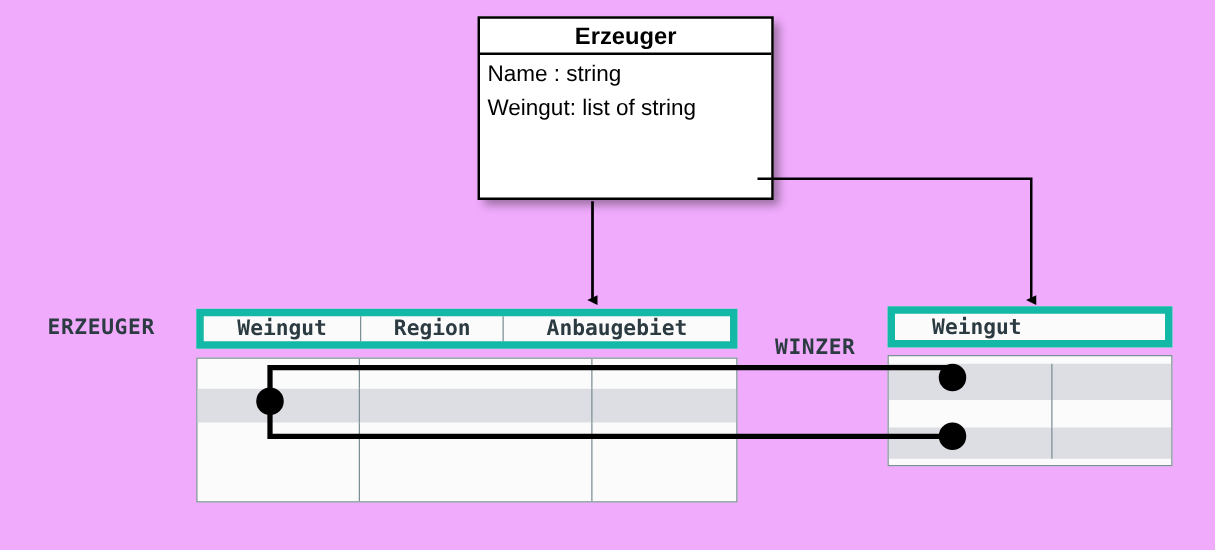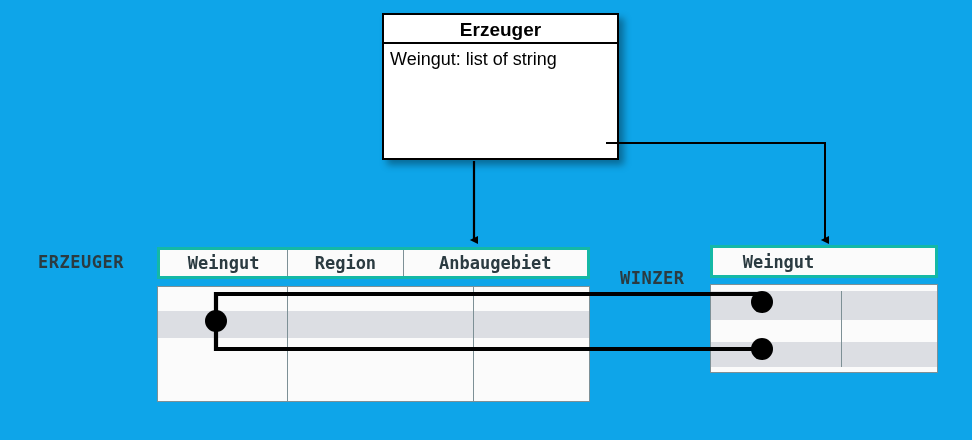--- a/index.html
+++ b/index.html
@@ -4,21 +4,21 @@
 <style>
   html, body {
     margin: 0;
     padding: 0;
     background: #f7f8f8;
   }
   #stage {
     position: relative;
     width: 972px;
     height: 440px;
-    background: #0ea5e9;
+    background: #f0abfc;
     overflow: hidden;
     font-family: "Liberation Sans", sans-serif;
   }
 
   
   #uml-box {
     position: absolute;
     left: 382px;
     top: 13px;
     width: 237px;
@@ -54,21 +54,21 @@
     font-family: "DejaVu Sans Mono", "Liberation Mono", monospace;
     font-weight: bold;
     font-size: 17px;
     letter-spacing: 0.5px;
     color: #2b3b41;
     white-space: nowrap;
   }
   .tbl-header {
     position: absolute;
     display: flex;
-    border: 3px solid #14b8a6;
+    border: 6px solid #14b8a6;
     background: #fbfbfb;
     box-sizing: border-box;
   }
   .tbl-header .cell {
     font-family: "DejaVu Sans Mono", "Liberation Mono", monospace;
     font-weight: bold;
     font-size: 17px;
     color: #2b3b41;
     display: flex;
     align-items: center;
@@ -103,20 +103,21 @@
   .dot { fill: #000; }
 </style>
 </head>
 <body>
 
 <div id="stage">
 
   <div id="uml-box">
     <div id="uml-title">Erzeuger</div>
     <div id="uml-attrs">
+      <div class="uml-attr">Name : string</div>
       <div class="uml-attr">Weingut: list of string</div>
     </div>
   </div>
 
   <div class="tbl-label" style="left:38px; top:252px;">ERZEUGER</div>
 
   <div class="tbl-header" style="left:157px; top:247px; width:433px; height:32px;">
     <div class="cell" style="width:130px;">Weingut</div>
     <div class="cell" style="width:117px;">Region</div>
     <div class="cell" style="width:186px;">Anbaugebiet</div>

